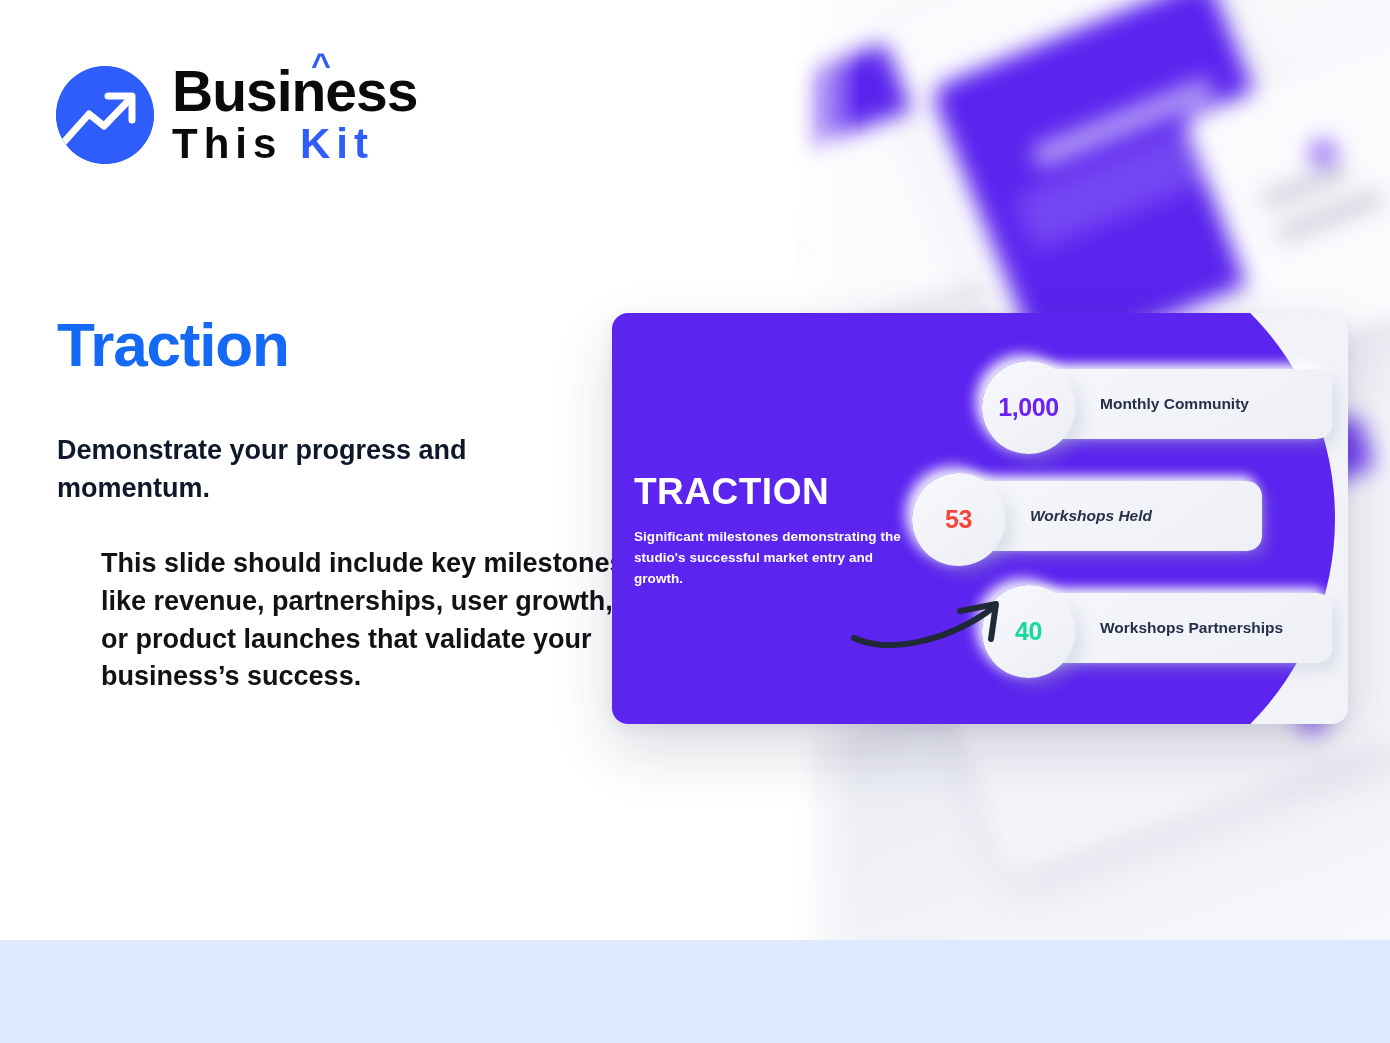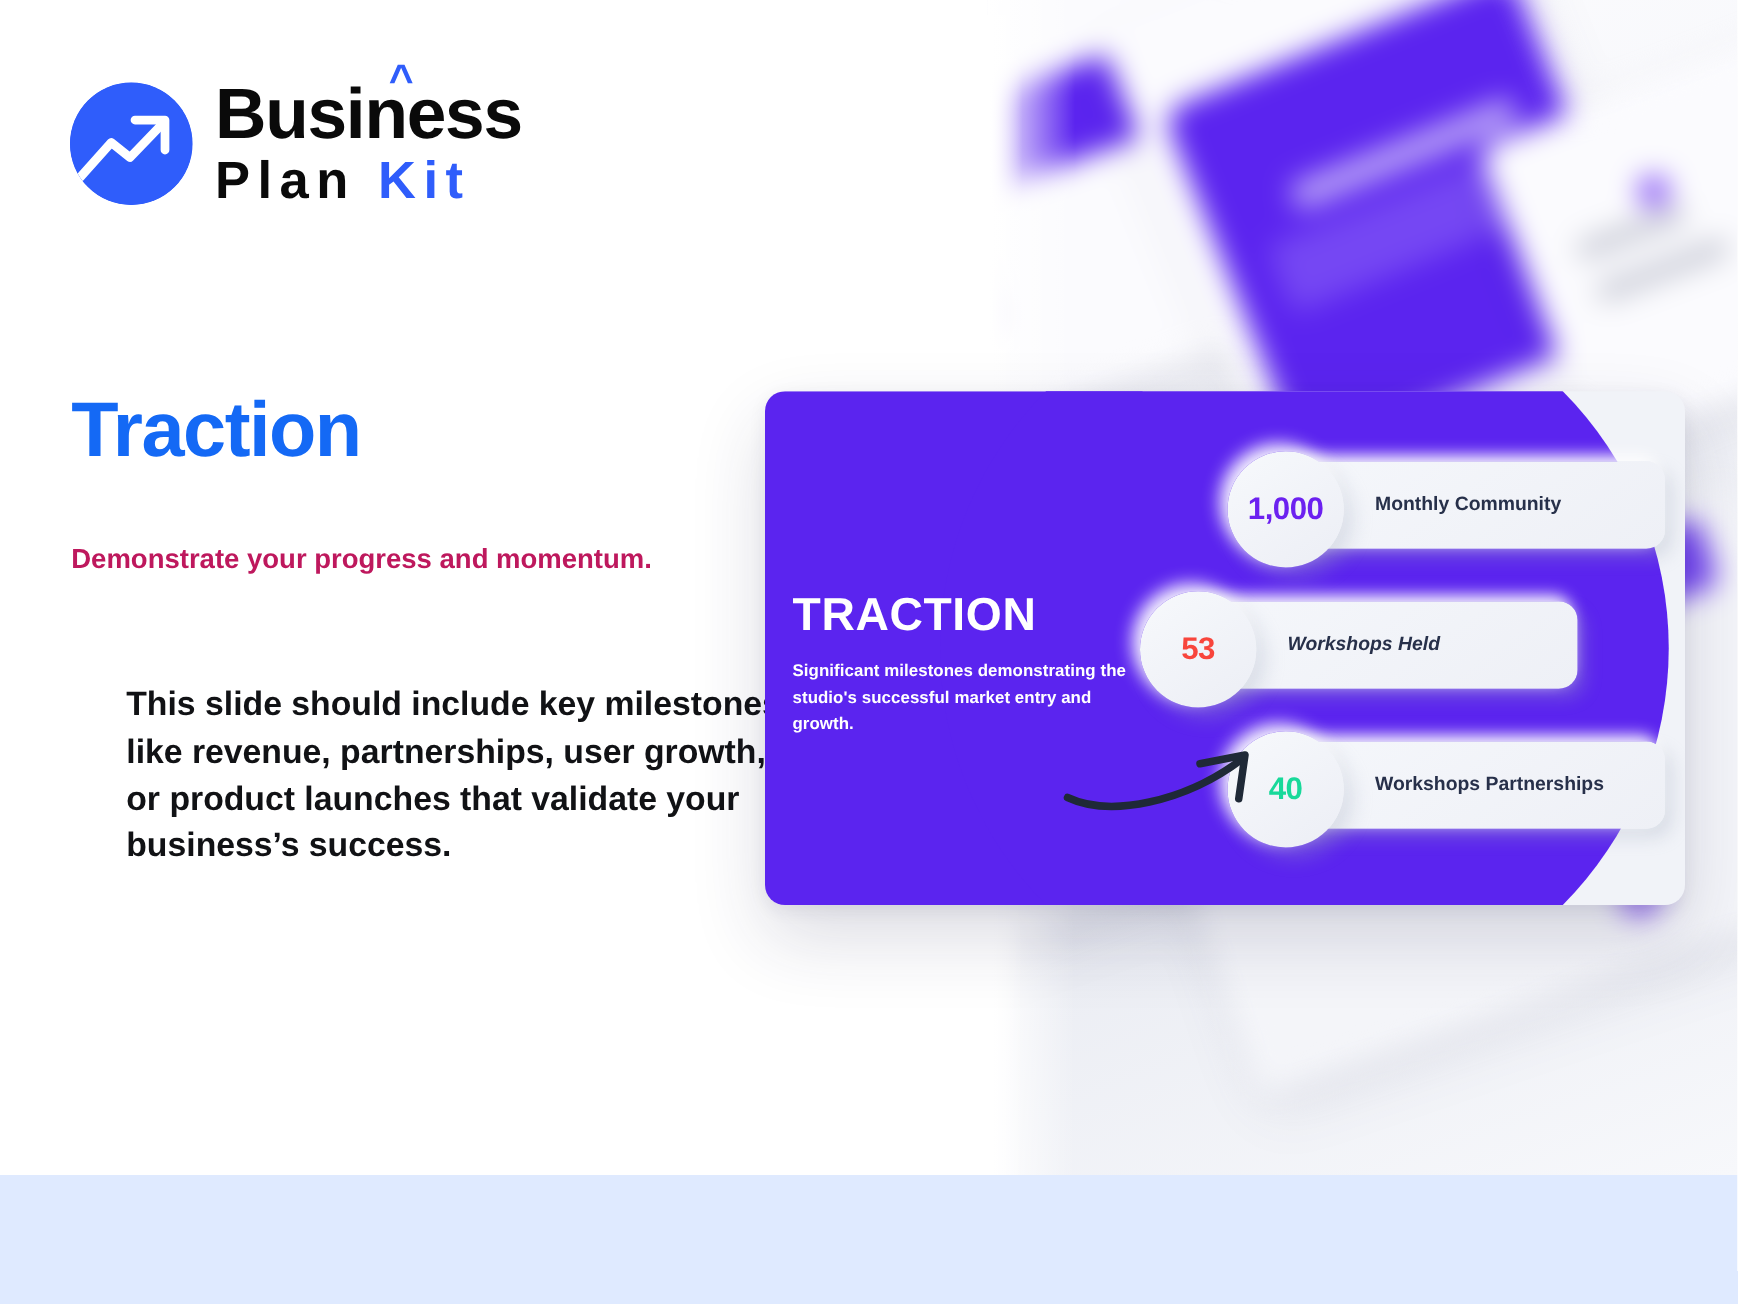--- a/index.html
+++ b/index.html
@@ -73,21 +73,21 @@
   }
   .logo-kit { color:#2f5dfb; font-weight:700; }
 
   
   .page-title {
     position:absolute; left:57px; top:297px;
     font-size:62px; font-weight:700; color:#1469f5; letter-spacing:-1.2px;
   }
   .lead {
     position:absolute; left:57px; top:420px; width:520px;
-    font-size:22px; font-weight:700; line-height:1.4; color:#be185d;
+    font-size:27px; font-weight:700; line-height:1.4; color:#0f172a;
   }
   .body-copy {
     position:absolute; left:57px; top:533px; width:530px;
     font-size:27px; font-weight:700; line-height:1.4; color:#111215;margin-left:44px;
   }
 
   
   .slide-card {
     position:absolute; left:612px; top:313px; width:736px; height:411px;
     background:#f1f3f8; border-radius:16px; overflow:hidden; z-index:10;
@@ -192,21 +192,21 @@
           <path d="M8 76 L33 48 L48 60 L74 33" stroke="#ffffff" stroke-width="7" fill="none" stroke-linecap="round" stroke-linejoin="round"></path>
           <path d="M52 30 H76 V54" stroke="#ffffff" stroke-width="7" fill="none" stroke-linecap="round" stroke-linejoin="round"></path>
         </svg>
       </div>
       <div class="logo-text">
         <div class="logo-line1">
           <span>Business</span>
           <span class="logo-hat">^</span>
         </div>
         <div class="logo-line2">
-          <span>Plan</span>
+          <span>This</span>
           <span class="logo-kit">Kit</span>
         </div>
       </div>
     </div>
 
     <h1 class="page-title">Traction</h1>
     <p class="lead">Demonstrate your progress and momentum.</p>
     <p class="body-copy">This slide should include key milestones like revenue, partnerships, user growth, or product launches that validate your business’s success.</p>
   </div>
 

